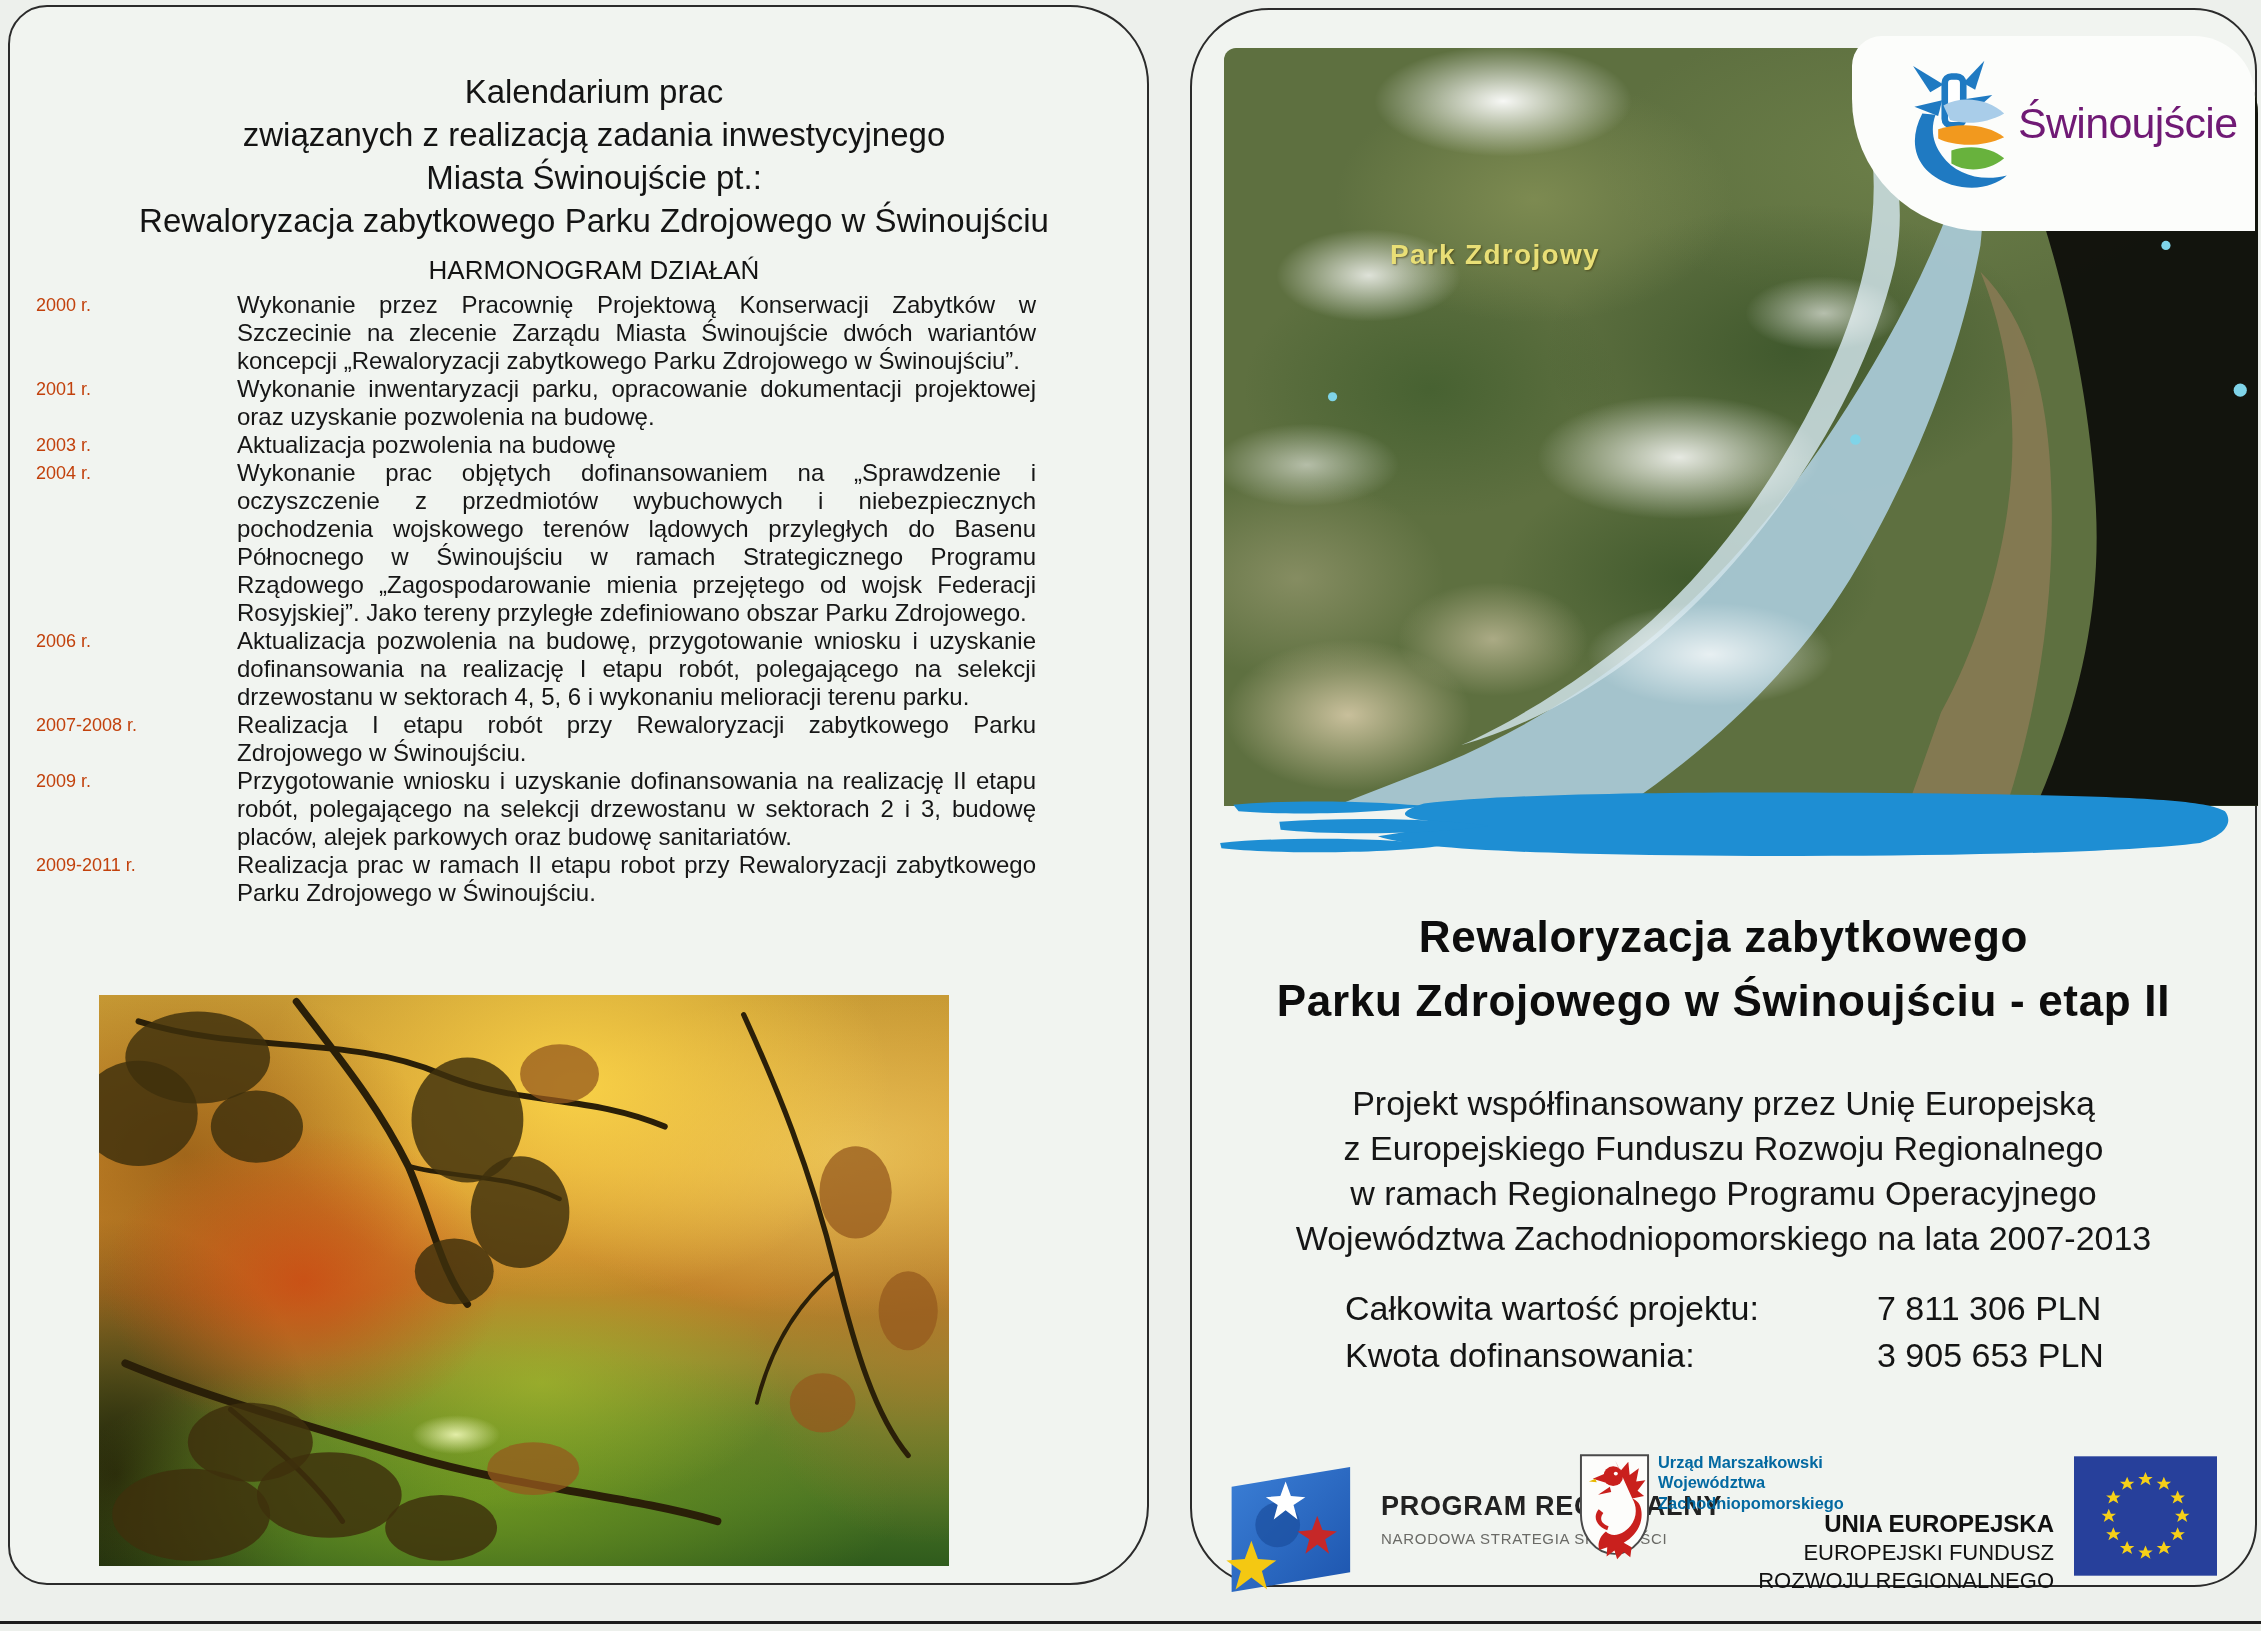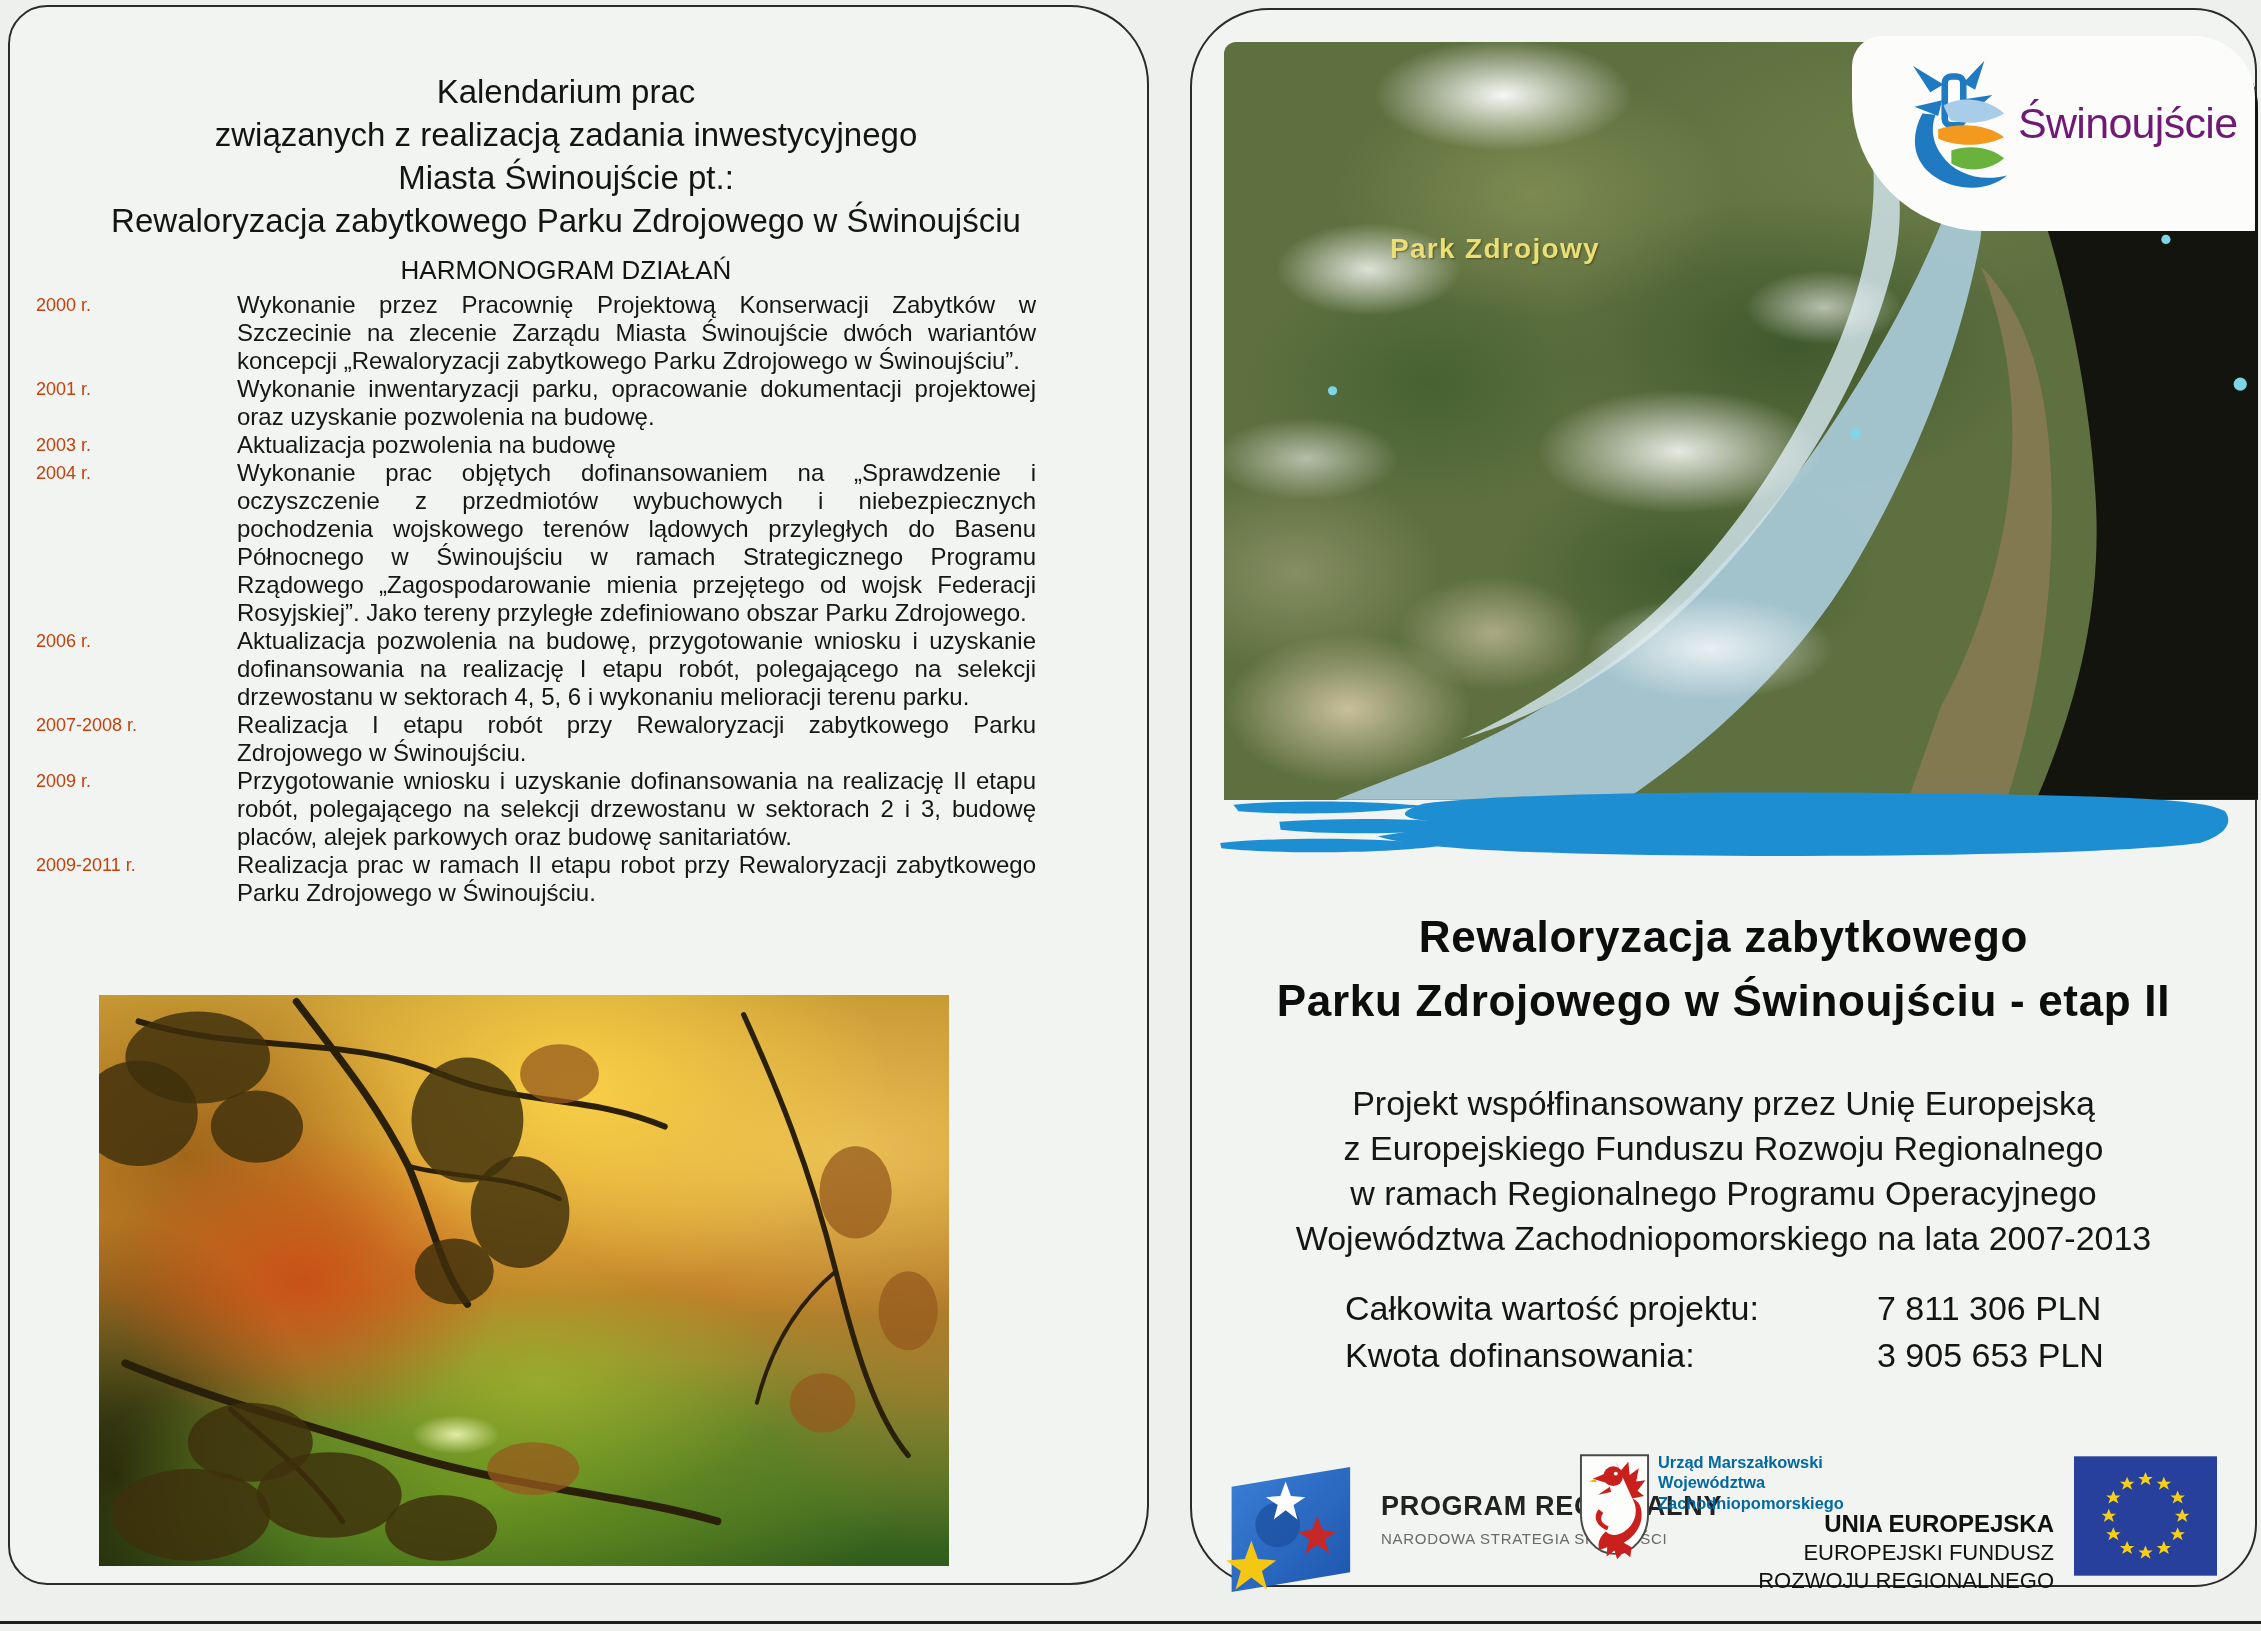--- a/index.html
+++ b/index.html
@@ -5,21 +5,21 @@
   html,body{margin:0;padding:0;background:#e7eae5;}
   #scan{position:relative;width:2261px;height:1632px;background:#edf0ec;overflow:hidden;
         font-family:"Liberation Sans","DejaVu Sans",sans-serif;color:#1c1c1c;}
 
   .page{position:absolute;background:#f1f4f0;border:2px solid #2b2b2b;box-sizing:border-box;}
   #left-page{left:8px;top:5.3px;width:1141px;height:1580px;border-radius:39px 79px 79px 39px;}
   #right-page{left:1190px;top:8px;width:1067px;height:1579px;border-radius:79px 63px 63px 79px;}
   #paper-edge{position:absolute;left:0;top:1621px;width:2261px;height:2.6px;background:#1d1d1d;}
 
   
-  .lp-header{position:absolute;left:0;top:63px;width:1112px;text-align:center;}
+  .lp-header{position:absolute;left:0;top:63px;width:1112px;text-align:center;padding-left:28px;}
   .lp-header .hline{font-size:33px;line-height:43px;color:#141414;}
   .lp-header .hsub{font-size:26px;line-height:34px;margin-top:10.5px;color:#141414;}
 
   .timeline{position:absolute;left:26px;top:284px;width:1086px;}
   .tl-row{display:flex;align-items:flex-start;}
   .tl-year{width:201px;flex:0 0 201px;font-size:18px;line-height:28px;color:#c2410c;}
   .tl-text{width:799px;flex:0 0 799px;font-size:24px;line-height:28px;color:#161616;
            text-align:justify;}
 
   .autumn-photo{position:absolute;left:89px;top:988px;width:850px;height:571px;
@@ -30,21 +30,21 @@
       radial-gradient(421px 283px at 56% 16%, rgba(252,214,72,.9), rgba(252,214,72,0) 75%),
       radial-gradient(461px 217px at 88% 28%, rgba(238,205,98,.75), rgba(238,205,98,0) 75%),
       radial-gradient(237px 276px at 97% 60%, rgba(170,120,45,.6), rgba(170,120,45,0) 75%),
       radial-gradient(342px 178px at 52% 68%, rgba(165,190,45,.65), rgba(165,190,45,0) 72%),
       radial-gradient(539px 204px at 45% 88%, rgba(108,148,32,.95), rgba(108,148,32,0) 78%),
       radial-gradient(276px 342px at 2% 84%, rgba(32,26,6,.92), rgba(32,26,6,0) 75%),
       linear-gradient(180deg,#c89b35 0%,#d6952f 30%,#c07f28 52%,#97862e 64%,#66802a 76%,#487224 88%,#2f5b1c 100%);}
   .autumn-photo svg{position:absolute;left:0;top:0;}
 
   
-  .aerial-photo{position:absolute;left:32px;top:32px;width:1034px;height:758px;
+  .aerial-photo{position:absolute;left:32px;top:38px;width:1034px;height:758px;
     border-radius:12px 66px 0 0;overflow:hidden;
     background:
       radial-gradient(171px 105px at 12% 88%, rgba(212,200,165,.9), rgba(212,200,165,0) 72%),
       radial-gradient(132px 79px at 26% 78%, rgba(190,185,150,.8), rgba(190,185,150,0) 72%),
       radial-gradient(197px 132px at 7% 70%, rgba(160,160,120,.6), rgba(160,160,120,0) 75%),
       radial-gradient(276px 171px at 30% 20%, rgba(150,160,95,.55), rgba(150,160,95,0) 72%),
       radial-gradient(329px 197px at 55% 40%, rgba(40,70,30,.55), rgba(40,70,30,0) 75%),
       radial-gradient(250px 171px at 20% 45%, rgba(56,88,40,.6), rgba(56,88,40,0) 75%),
       radial-gradient(263px 158px at 45% 70%, rgba(45,75,32,.6), rgba(45,75,32,0) 72%),
       radial-gradient(395px 197px at 65% 15%, rgba(120,140,80,.5), rgba(120,140,80,0) 75%),

